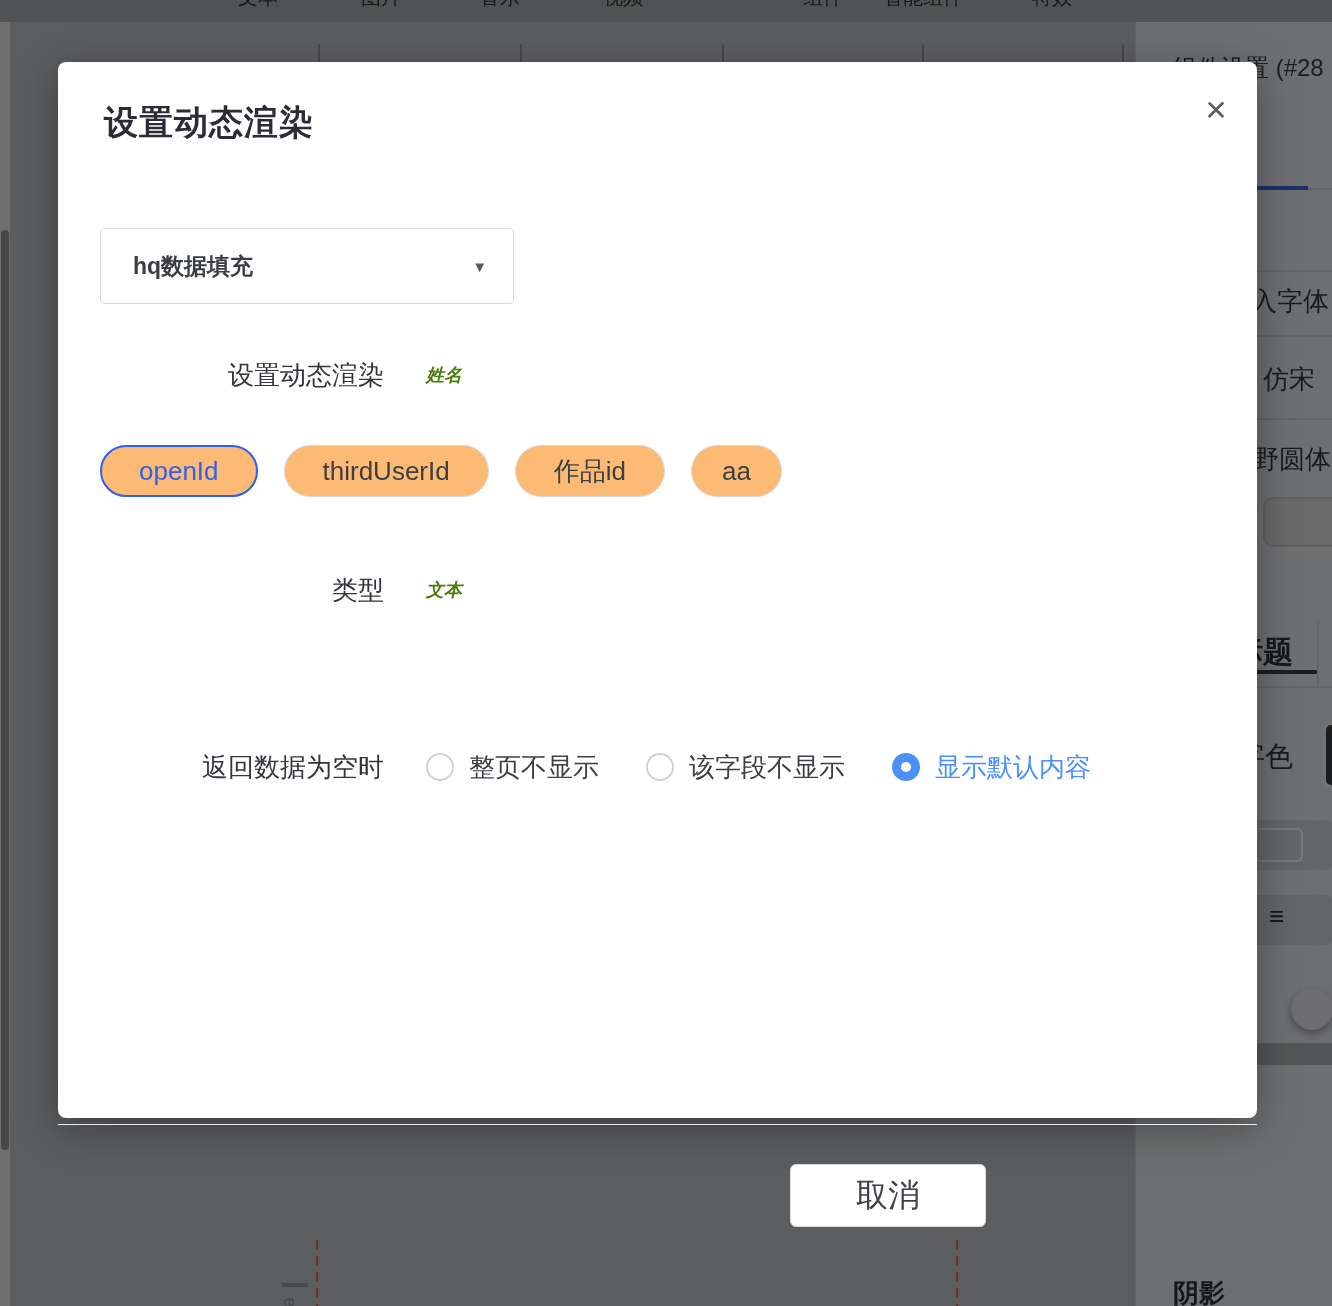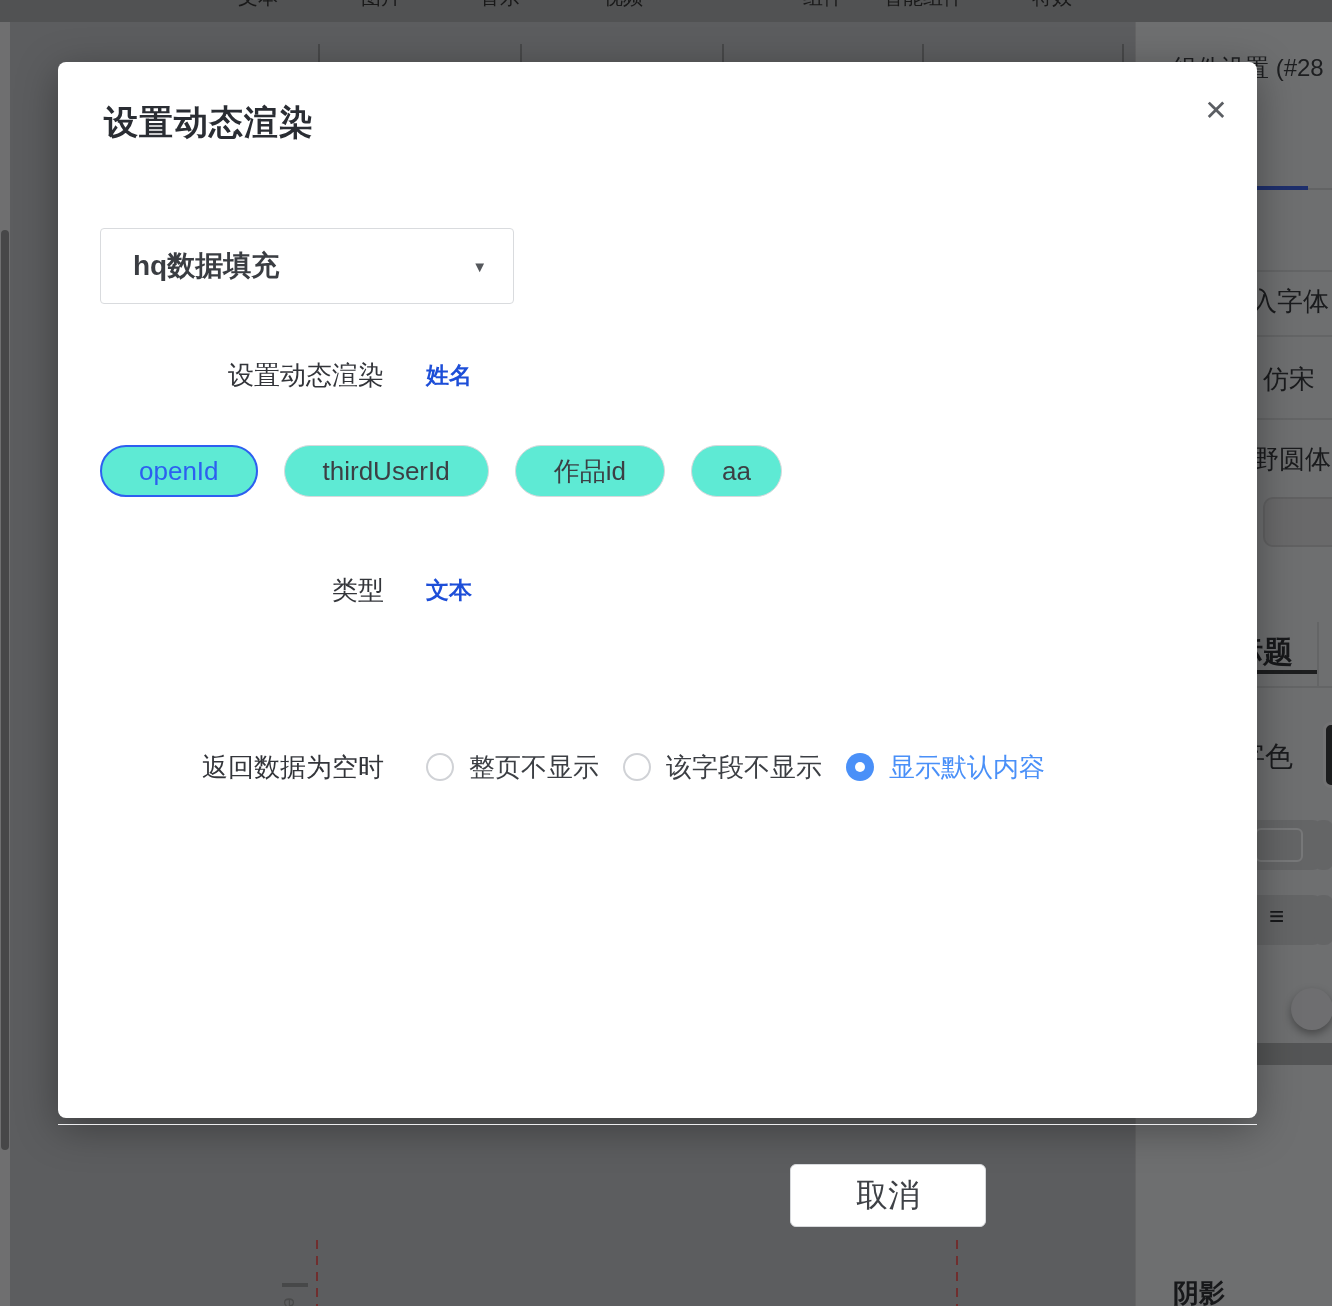--- a/index.html
+++ b/index.html
@@ -42,31 +42,31 @@
   .overlay { position:absolute; inset:0; background:rgba(0,0,0,0.5); z-index:5; }
 
   
   .modal { position:absolute; left:58px; top:62px; width:1199px; height:1056px; background:#fff; border-radius:8px;
            box-shadow:0 10px 40px rgba(0,0,0,.35); z-index:10; }
   .m-title { position:absolute; left:46px; top:38px; font-size:34px; font-weight:700; color:#2a2d33; letter-spacing:1px; }
   .m-close { position:absolute; left:1138px; top:28px; width:40px; height:40px; font-size:28px; color:#5b5e63;
              display:flex; align-items:center; justify-content:center; cursor:pointer; }
   .m-row { position:absolute; left:0; display:flex; align-items:center; }
   .m-label { width:326px; text-align:right; font-size:26px; font-weight:500; color:#33353a; white-space:nowrap; }
-  .m-value { margin-left:42px; font-size:23px; font-weight:700; color:#1d4ed8; }
+  .m-value { margin-left:42px; font-size:18px; font-weight:700; color:#4d7c0f;font-style:italic; }
   .dropdown { position:relative; margin-left:42px; width:414px; height:76px; border:1px solid #d9dbde; border-radius:4px;
               display:flex; align-items:center; cursor:pointer; }
-  .dd-value { padding-left:32px; font-size:28px; font-weight:700; color:#3a3d42; }
+  .dd-value { padding-left:32px; font-size:23px; font-weight:700; color:#3a3d42; }
   .dd-caret { position:absolute; right:26px; top:50%; transform:translateY(-50%); font-size:15px; color:#55585c; }
   .pills { margin-left:42px; display:flex; align-items:center; gap:26px; }
   .pill { height:52px; padding:0 38px; display:flex; align-items:center; border:1px solid #d7d9dc; border-radius:26px;
-          font-size:26px; color:#3c3f44; background:#5eead4; cursor:pointer; white-space:nowrap; }
+          font-size:26px; color:#3c3f44; background:#fdba74; cursor:pointer; white-space:nowrap; }
   .pill.selected { border:2px solid #2d5ff0; color:#2d5ff0; padding:0 37px; }
   .pill.small { padding:0 30px; }
-  .radios { margin-left:42px; display:flex; align-items:center; gap:24px; }
+  .radios { margin-left:42px; display:flex; align-items:center; gap:47px; }
   .radio-opt { display:flex; align-items:center; cursor:pointer; }
   .radio-circle { width:28px; height:28px; border-radius:50%; border:2px solid #d0d2d6; background:#fff; margin-right:15px; flex:none; }
   .radio-opt.selected .radio-circle { border:none; background:#4a90f8; position:relative; }
   .radio-opt.selected .radio-circle::after { content:""; position:absolute; left:9px; top:9px; width:10px; height:10px; border-radius:50%; background:#fff; }
   .radio-text { font-size:26px; color:#3c3f44; white-space:nowrap; }
   .radio-opt.selected .radio-text { color:#4a90f8; }
   .m-footline { position:absolute; left:0; top:1062px; width:1199px; height:1px; background:#ebebed; }
   .btn { position:absolute; top:1102px; height:63px; border-radius:6px; font-size:32px; display:flex; align-items:center; justify-content:center; cursor:pointer; }
   .btn-cancel { left:732px; width:196px; background:#fff; border:1px solid #d8dadd; color:#3e4146; }
   .btn-save { left:949px; width:193px; background:#2a5cea; border:none; color:#fff; }

